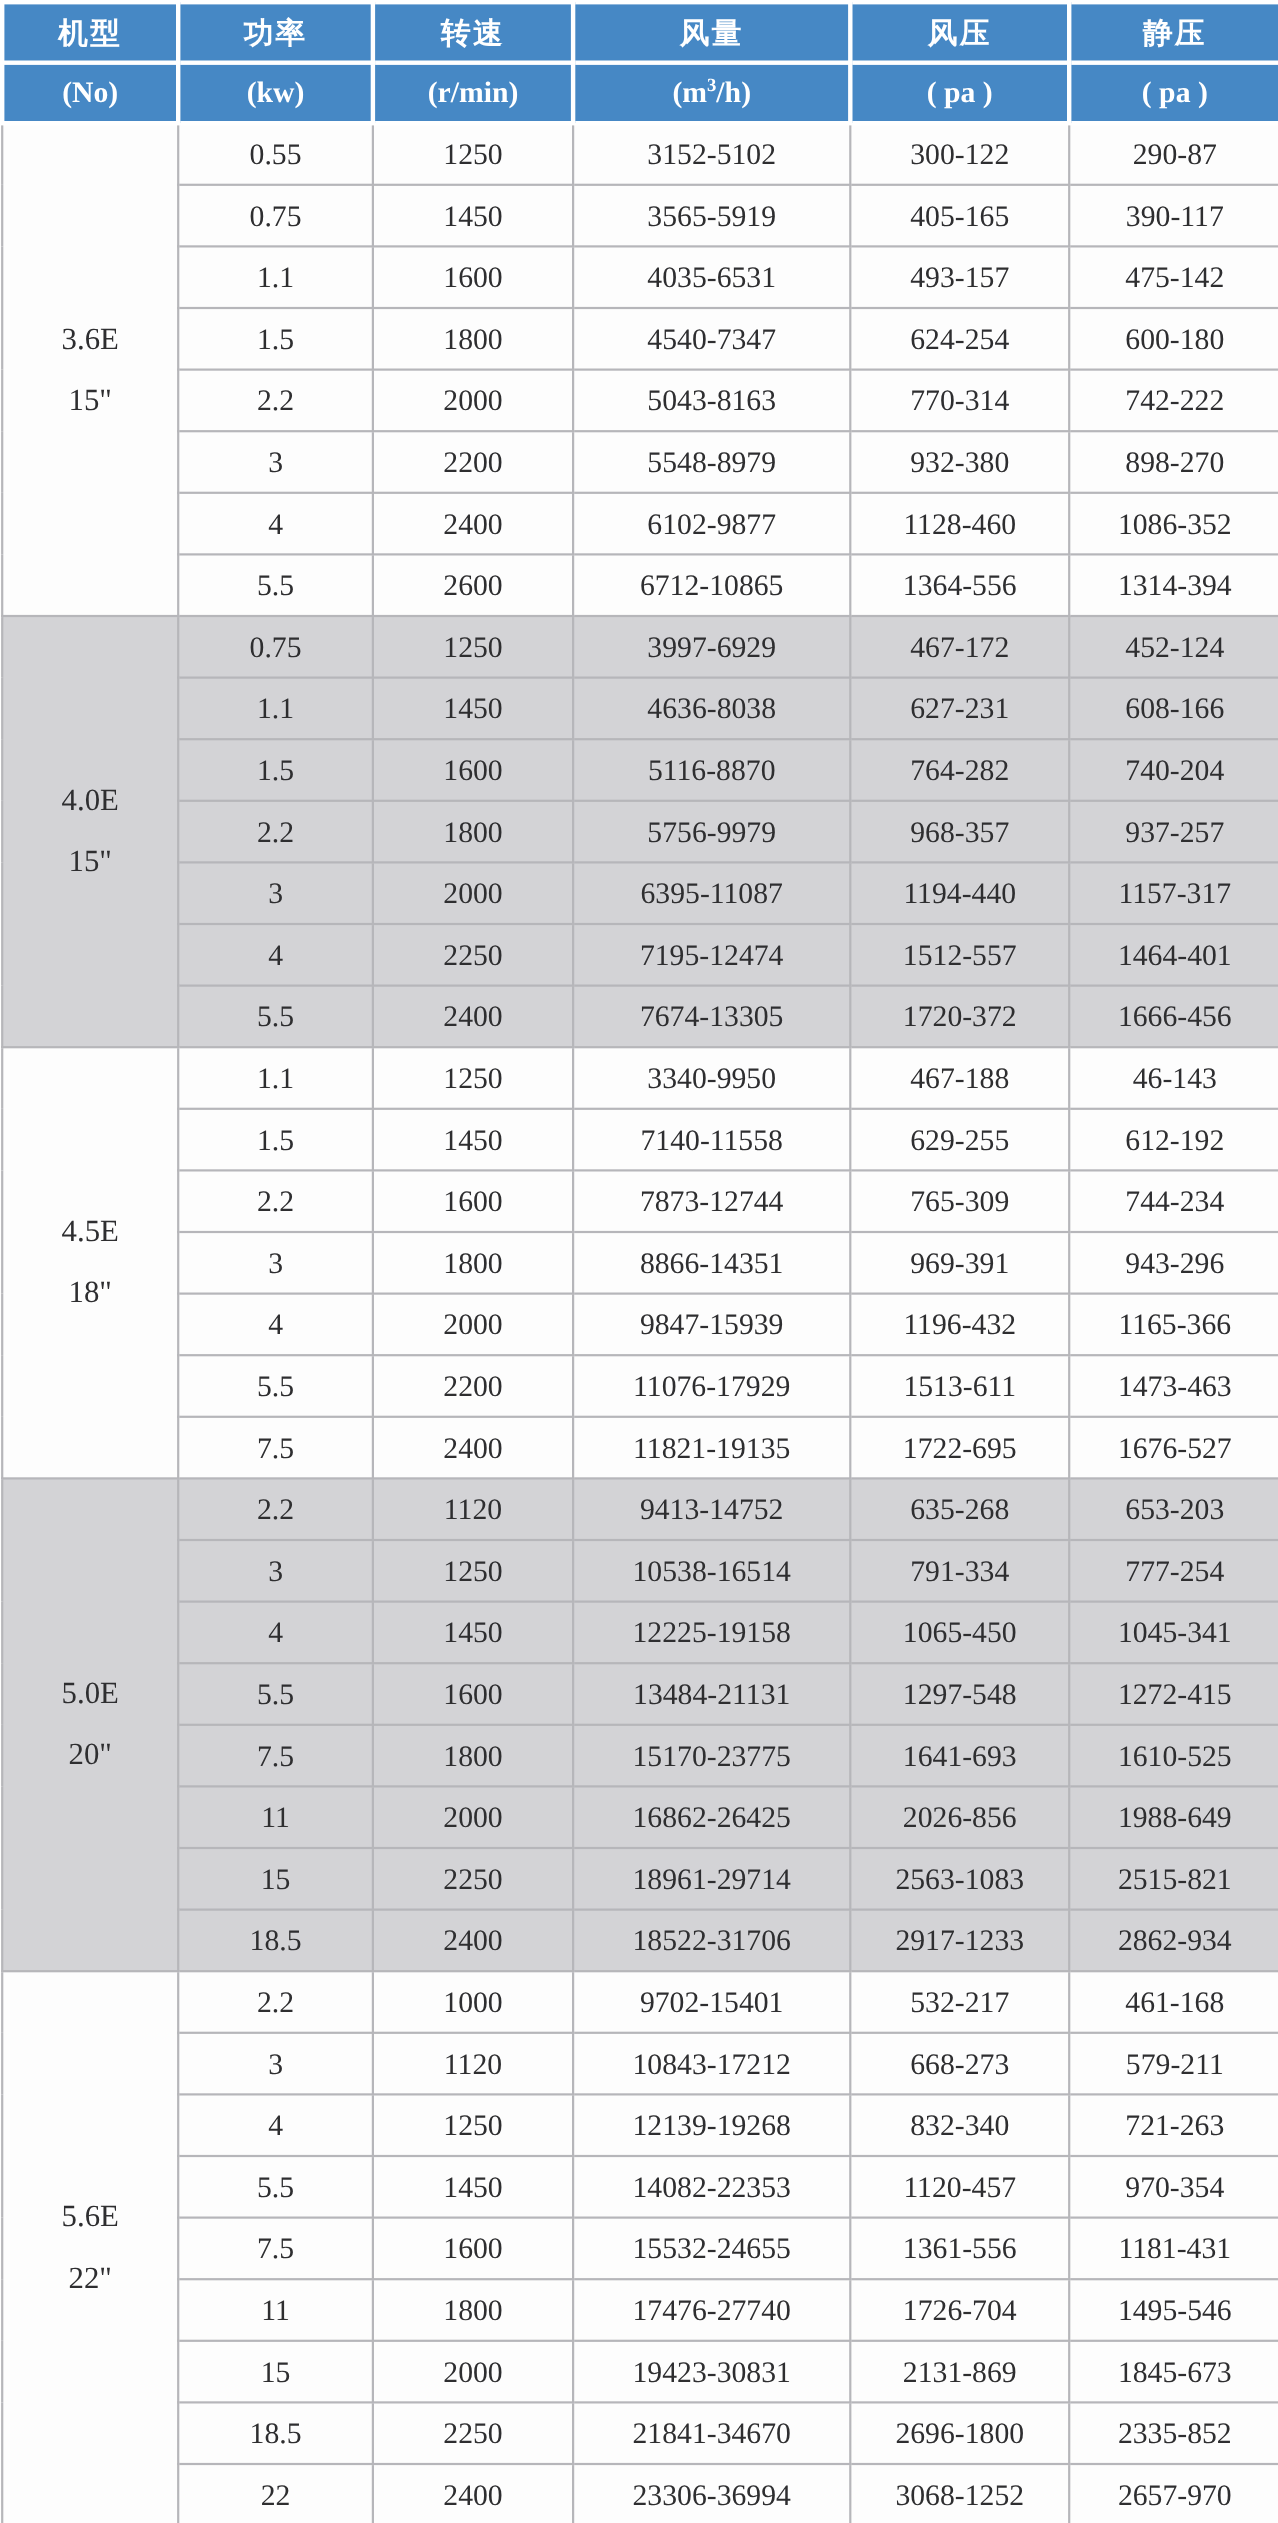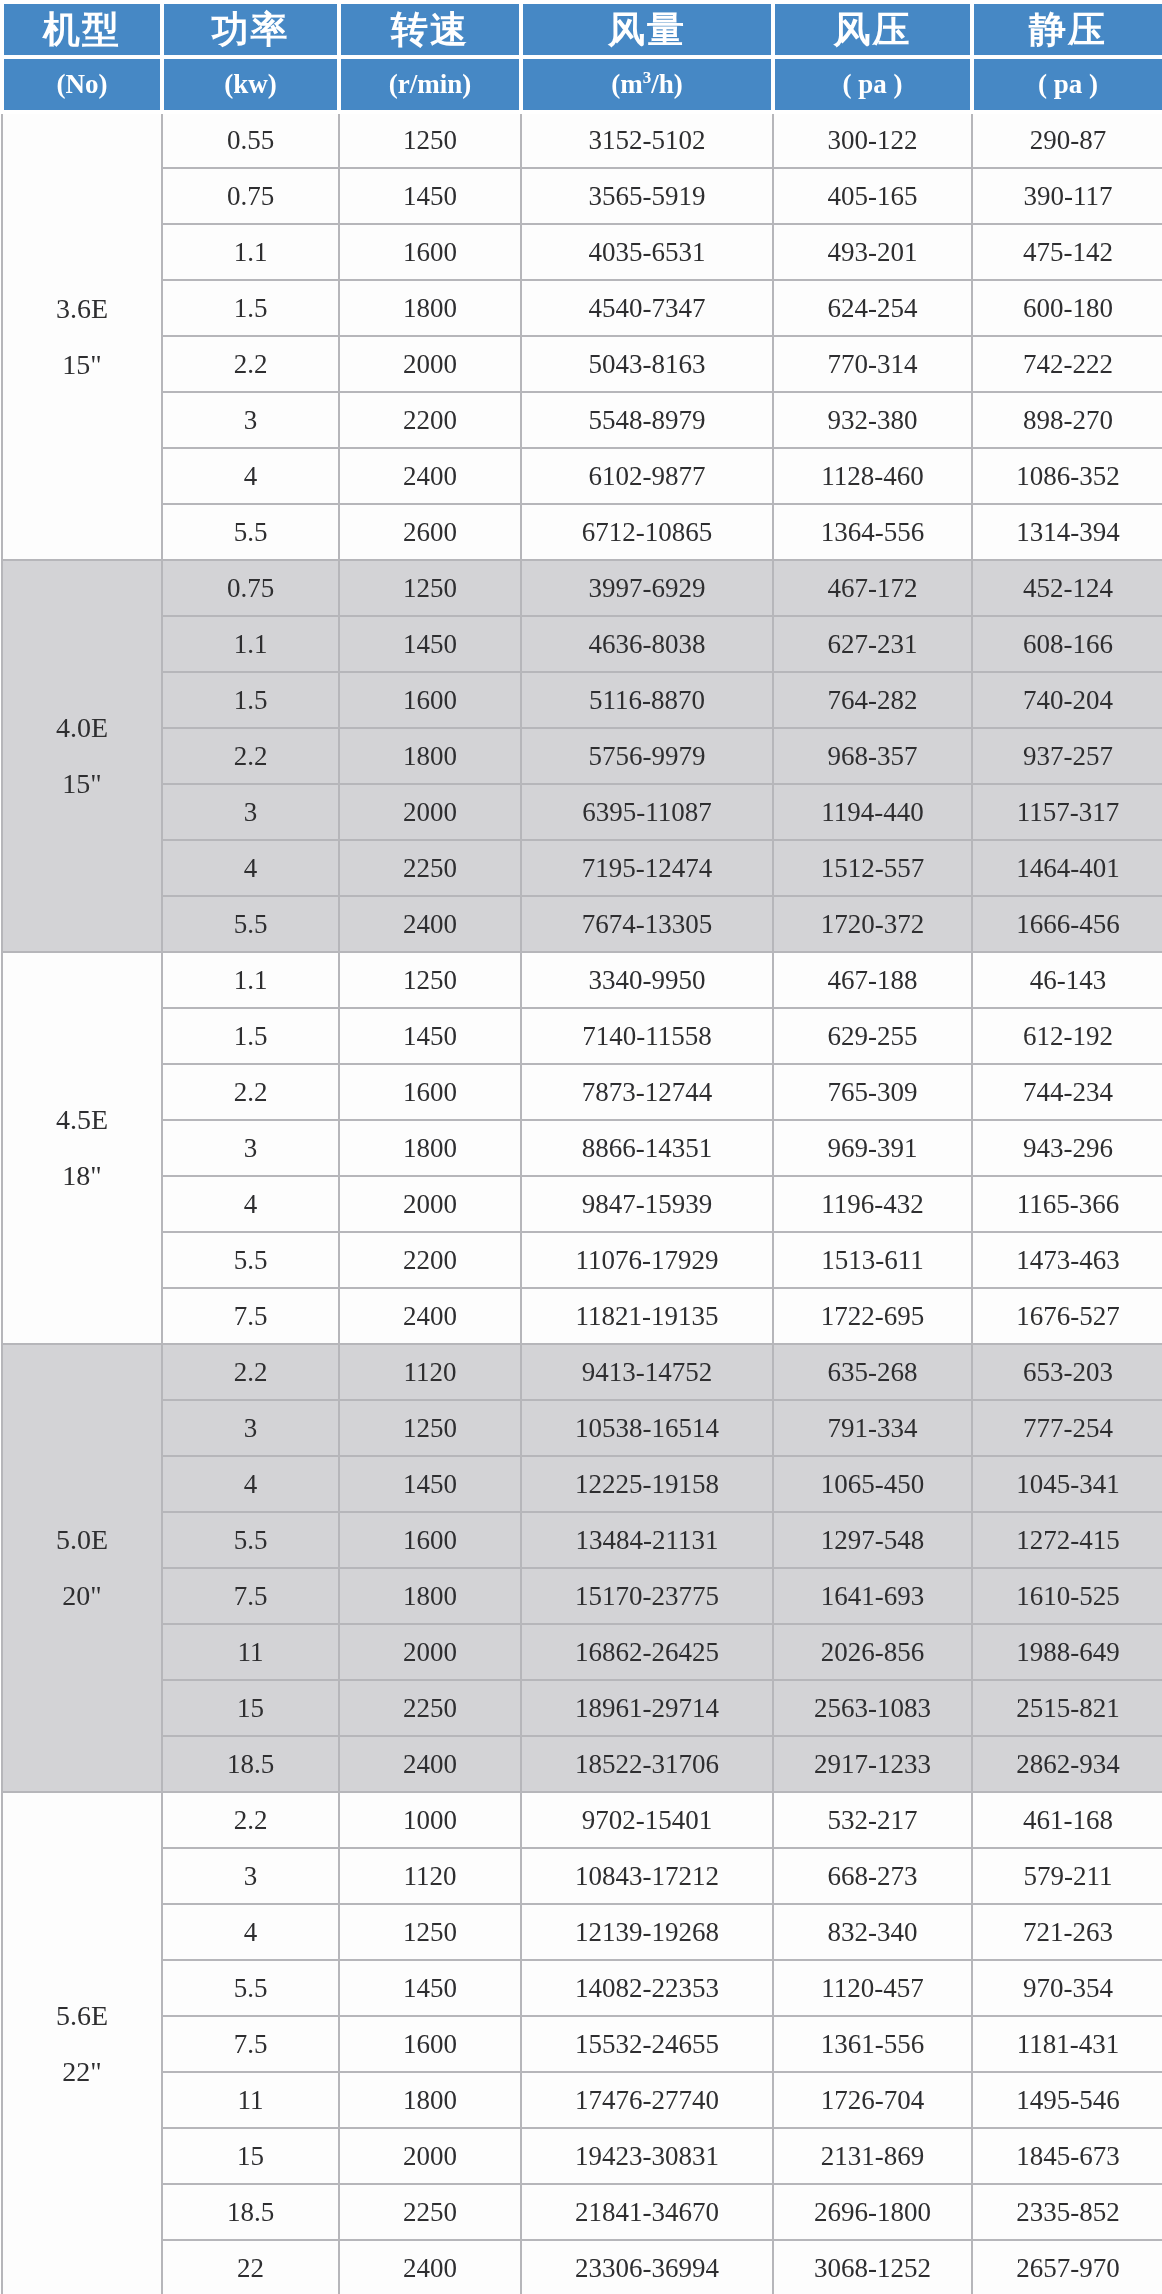--- a/index.html
+++ b/index.html
@@ -30,21 +30,21 @@
     background: var(--header-bg);
     border: 4px solid #ffffff;
     color: #ffffff;
     text-align: center;
     vertical-align: middle;
     padding: 0;
   }
   th.cn {
     font-family: Liberation Serif, serif;
     font-weight: bold;
-    font-size: 37px;
+    font-size: 27px;
     letter-spacing: 2px;
   }
   th.unit {
     font-family: "Liberation Serif", serif;
     font-weight: bold;
     font-size: 27px;
   }
   th.unit sup {
     font-size: 17px;
     vertical-align: super;
@@ -112,21 +112,21 @@
         <td>0.75</td>
         <td>1450</td>
         <td>3565-5919</td>
         <td>405-165</td>
         <td>390-117</td>
       </tr>
       <tr class="plain">
         <td>1.1</td>
         <td>1600</td>
         <td>4035-6531</td>
-        <td>493-201</td>
+        <td>493-157</td>
         <td>475-142</td>
       </tr>
       <tr class="plain">
         <td>1.5</td>
         <td>1800</td>
         <td>4540-7347</td>
         <td>624-254</td>
         <td>600-180</td>
       </tr>
       <tr class="plain">

